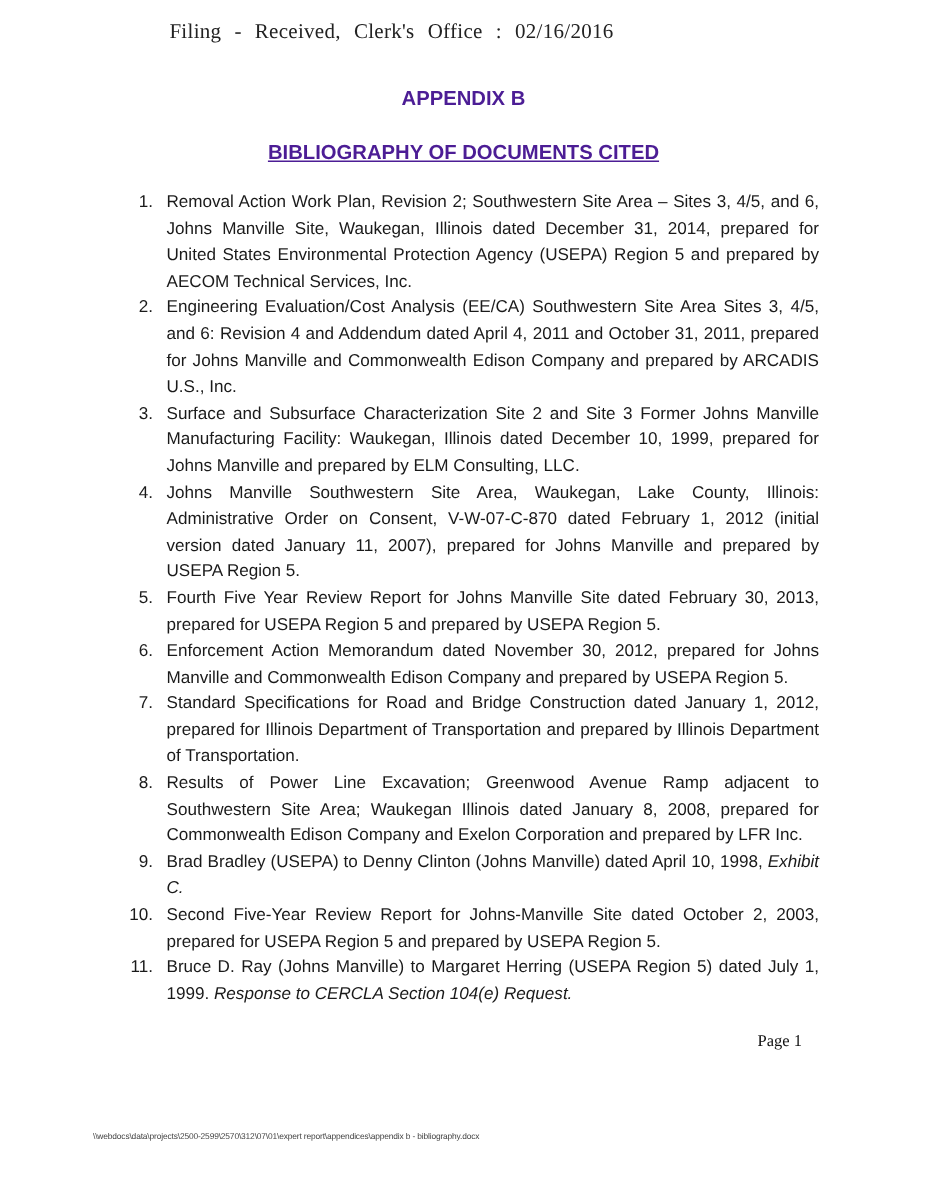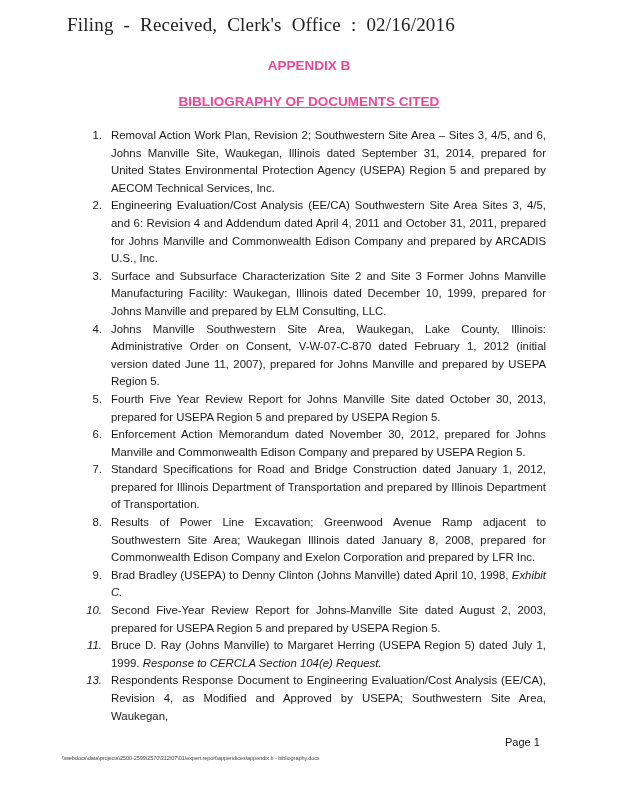--- a/index.html
+++ b/index.html
@@ -1,99 +1,95 @@
 <!DOCTYPE html>
 <html><head>
   <meta charset="utf-8">
   <style>
     html, body { margin: 0; padding: 0; background: #ffffff; }
     body { width: 618px; height: 800px; position: relative; overflow: hidden; color: #000; }
     .stamp {
       position: absolute; top: 14px; left: 0; width: 522px; text-align: center;
-      font-family: "Liberation Serif", serif; font-size: 19px; letter-spacing: 0.2px;
+      font-family: "Liberation Serif", serif; font-size: 14px; letter-spacing: 0.2px;
       word-spacing: 5px; color: #222;
     }
     .title {
       position: absolute; left: 0; width: 618px; text-align: center;
-      font-family: "Liberation Sans", sans-serif; font-weight: bold; font-size: 13.5px; color: #ec4899;
+      font-family: "Liberation Sans", sans-serif; font-weight: bold; font-size: 13.5px; color: #4c1d95;
     }
     .title.t1 { top: 58px; }
     .title.t2 { top: 94px; text-decoration: underline; }
     .biblio {
       position: absolute; top: 127px; left: 76px; width: 470px;
       margin: 0; padding: 0; list-style: none;
       font-family: "Liberation Sans", sans-serif; font-size: 11.4px; line-height: 17.6px; color: #1a1a1a;
     }
     .biblio li { position: relative; padding-left: 35px; text-align: justify; }
     .biblio li .num { position: absolute; left: 0; top: 0; width: 26px; text-align: right; }
-    .biblio li.wide .num { left: -8px; width: 34px; font-style: italic; }
+    .biblio li.wide .num { left: -8px; width: 34px; }
     .biblio li .txt { display: block; }
     .biblio li .txt i { font-style: italic; }
     .page-num {
-      position: absolute; top: 736px; left: 505px;
-      font-family: Liberation Sans, sans-serif; font-size: 11px; color: #111;
+      position: absolute; top: 688px; left: 505px;
+      font-family: Liberation Serif, serif; font-size: 11px; color: #111;
     }
     .filepath {
       position: absolute; top: 755px; left: 62px; width: 420px; white-space: nowrap; overflow: hidden;
       font-family: "Liberation Sans", sans-serif; font-size: 5.6px; color: #444; letter-spacing: -0.1px;
     }
   </style>
 </head>
 <body>
 
 <div class="stamp">Filing - Received, Clerk's Office : 02/16/2016</div>
 
 <div class="title t1">APPENDIX B</div>
 <div class="title t2">BIBLIOGRAPHY OF DOCUMENTS CITED</div>
 
 <ol class="biblio">
   <li>
     <span class="num">1.</span>
-    <span class="txt">Removal Action Work Plan, Revision 2; Southwestern Site Area – Sites 3, 4/5, and 6, Johns Manville Site, Waukegan, Illinois dated September 31, 2014, prepared for United States Environmental Protection Agency (USEPA) Region 5 and prepared by AECOM Technical Services, Inc.</span>
+    <span class="txt">Removal Action Work Plan, Revision 2; Southwestern Site Area – Sites 3, 4/5, and 6, Johns Manville Site, Waukegan, Illinois dated December 31, 2014, prepared for United States Environmental Protection Agency (USEPA) Region 5 and prepared by AECOM Technical Services, Inc.</span>
   </li>
   <li>
     <span class="num">2.</span>
     <span class="txt">Engineering Evaluation/Cost Analysis (EE/CA) Southwestern Site Area Sites 3, 4/5, and 6: Revision 4 and Addendum dated April 4, 2011 and October 31, 2011, prepared for Johns Manville and Commonwealth Edison Company and prepared by ARCADIS U.S., Inc.</span>
   </li>
   <li>
     <span class="num">3.</span>
     <span class="txt">Surface and Subsurface Characterization Site 2 and Site 3 Former Johns Manville Manufacturing Facility: Waukegan, Illinois dated December 10, 1999, prepared for Johns Manville and prepared by ELM Consulting, LLC.</span>
   </li>
   <li>
     <span class="num">4.</span>
-    <span class="txt">Johns Manville Southwestern Site Area, Waukegan, Lake County, Illinois: Administrative Order on Consent, V-W-07-C-870 dated February 1, 2012 (initial version dated June 11, 2007), prepared for Johns Manville and prepared by USEPA Region 5.</span>
+    <span class="txt">Johns Manville Southwestern Site Area, Waukegan, Lake County, Illinois: Administrative Order on Consent, V-W-07-C-870 dated February 1, 2012 (initial version dated January 11, 2007), prepared for Johns Manville and prepared by USEPA Region 5.</span>
   </li>
   <li>
     <span class="num">5.</span>
-    <span class="txt">Fourth Five Year Review Report for Johns Manville Site dated October 30, 2013, prepared for USEPA Region 5 and prepared by USEPA Region 5.</span>
+    <span class="txt">Fourth Five Year Review Report for Johns Manville Site dated February 30, 2013, prepared for USEPA Region 5 and prepared by USEPA Region 5.</span>
   </li>
   <li>
     <span class="num">6.</span>
     <span class="txt">Enforcement Action Memorandum dated November 30, 2012, prepared for Johns Manville and Commonwealth Edison Company and prepared by USEPA Region 5.</span>
   </li>
   <li>
     <span class="num">7.</span>
     <span class="txt">Standard Specifications for Road and Bridge Construction dated January 1, 2012, prepared for Illinois Department of Transportation and prepared by Illinois Department of Transportation.</span>
   </li>
   <li>
     <span class="num">8.</span>
     <span class="txt">Results of Power Line Excavation; Greenwood Avenue Ramp adjacent to Southwestern Site Area; Waukegan Illinois dated January 8, 2008, prepared for Commonwealth Edison Company and Exelon Corporation and prepared by LFR Inc.</span>
   </li>
   <li>
     <span class="num">9.</span>
     <span class="txt"><span>Brad Bradley (USEPA) to Denny Clinton (Johns Manville) dated April 10, 1998, </span><i>Exhibit C.</i></span>
   </li>
   <li class="wide">
     <span class="num">10.</span>
-    <span class="txt">Second Five-Year Review Report for Johns-Manville Site dated August 2, 2003, prepared for USEPA Region 5 and prepared by USEPA Region 5.</span>
+    <span class="txt">Second Five-Year Review Report for Johns-Manville Site dated October 2, 2003, prepared for USEPA Region 5 and prepared by USEPA Region 5.</span>
   </li>
   <li class="wide">
     <span class="num">11.</span>
     <span class="txt"><span>Bruce D. Ray (Johns Manville) to Margaret Herring (USEPA Region 5) dated July 1, 1999. </span><i>Response to CERCLA Section 104(e) Request.</i></span>
-  </li>
-  <li class="wide">
-    <span class="num">13.</span>
-    <span class="txt">Respondents Response Document to Engineering Evaluation/Cost Analysis (EE/CA), Revision 4, as Modified and Approved by USEPA; Southwestern Site Area, Waukegan,</span>
   </li>
 </ol>
 
 <div class="page-num">Page 1</div>
 <div class="filepath">\\webdocs\data\projects\2500-2599\2570\312\07\01\expert report\appendices\appendix b - bibliography.docx</div>
 
 </body></html>

